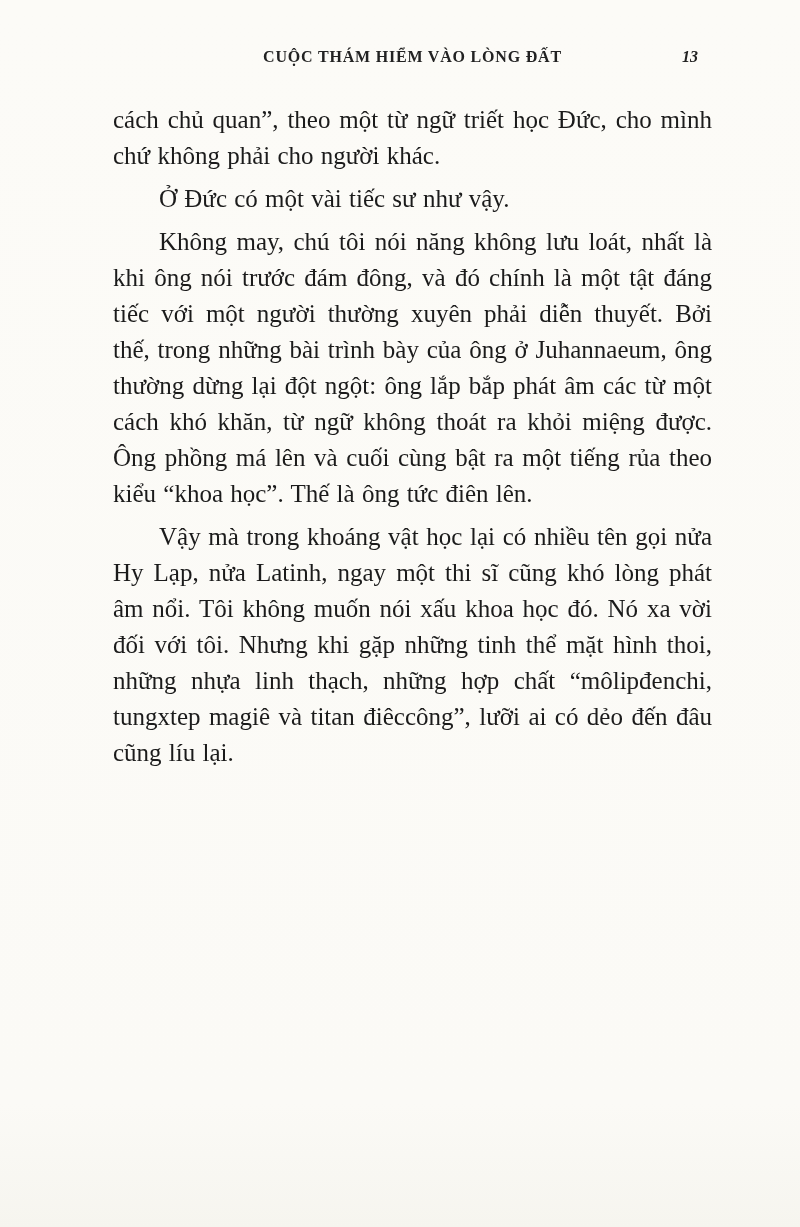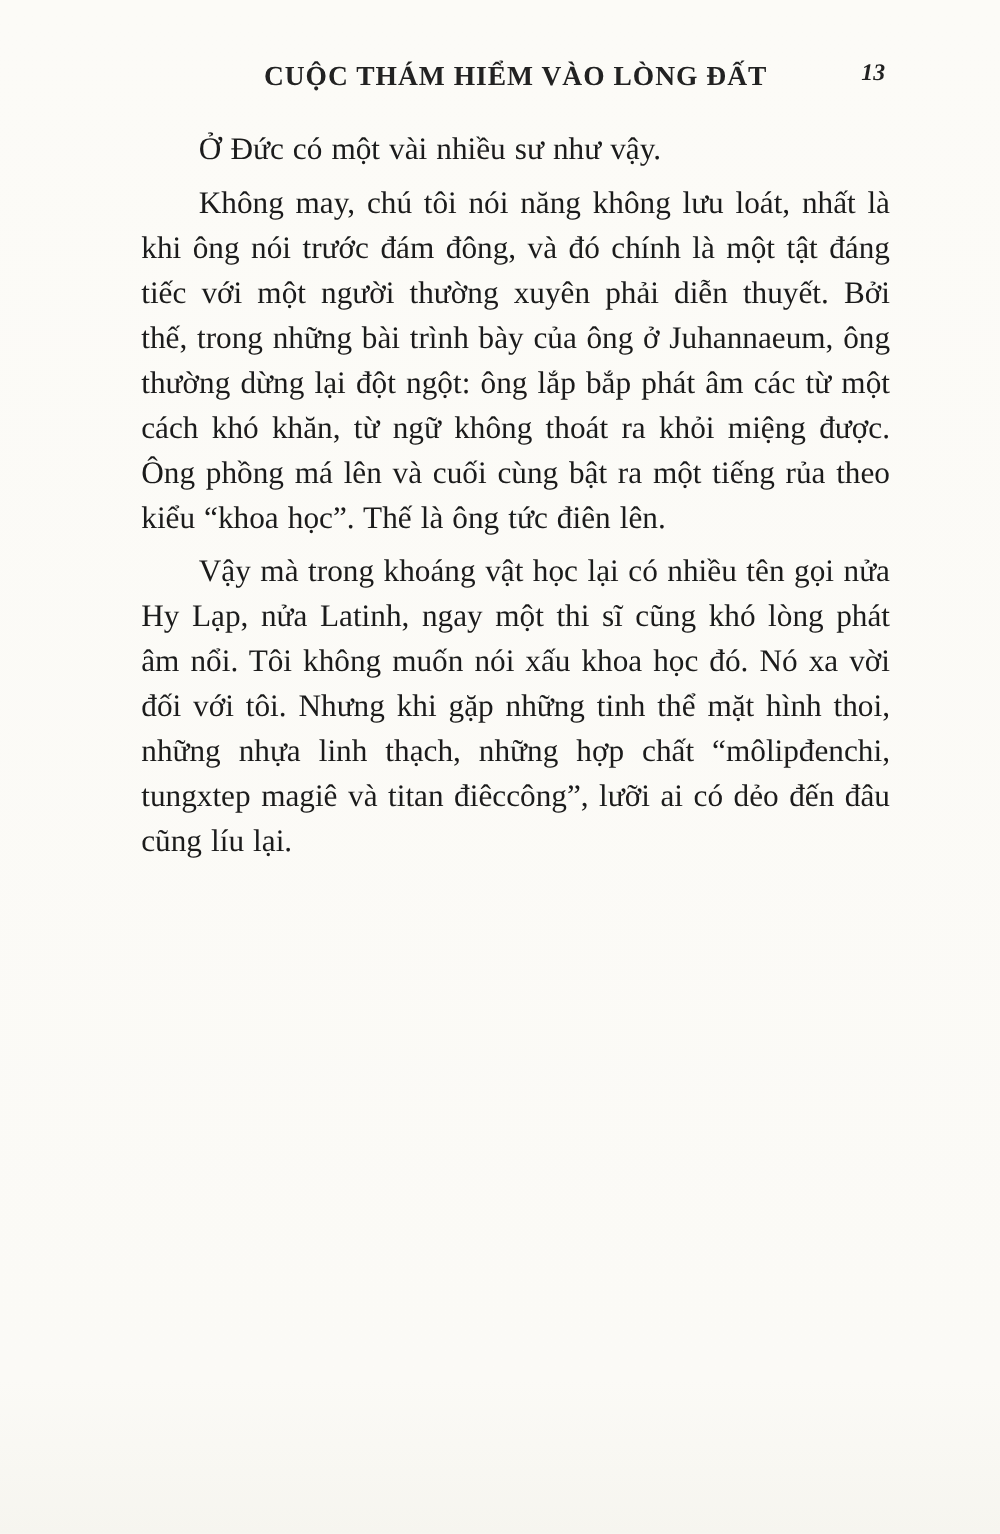--- a/index.html
+++ b/index.html
@@ -26,32 +26,32 @@
       position: relative;
       height: 26px;
       margin-bottom: 28px;
     }
     .header-title {
       position: absolute;
       left: 0;
       right: 0;
       text-align: center;
       font-weight: bold;
-      font-size: 22px;
+      font-size: 16px;
       letter-spacing: 0.8px;
       color: #222;
       white-space: nowrap;
     }
     .page-number {
       position: absolute;
-      right: 4px;
+      right: 14px;
       top: 0;
       font-style: italic;
       font-weight: bold;
-      font-size: 19px;
+      font-size: 16px;
       color: #222;
     }
     .body-text p {
       font-size: 25px;
       line-height: 36px;
       text-align: justify;
       margin: 0 0 7px 0;
       word-spacing: 1px;
     }
     .body-text p.indent {
@@ -62,18 +62,19 @@
 <body>
 
 <div class="page">
 
   <div class="running-header">
     <div class="header-title">CUỘC THÁM HIỂM VÀO LÒNG ĐẤT</div>
     <div class="page-number">13</div>
   </div>
 
   <main class="body-text" id="paragraphs">
-      <p class="indent">Ở Đức có một vài nhiều sư như vậy.</p>
+      <p>cách chủ quan”, theo một từ ngữ triết học Đức, cho mình chứ không phải cho người khác.</p>
+      <p class="indent">Ở Đức có một vài tiếc sư như vậy.</p>
       <p class="indent">Không may, chú tôi nói năng không lưu loát, nhất là khi ông nói trước đám đông, và đó chính là một tật đáng tiếc với một người thường xuyên phải diễn thuyết. Bởi thế, trong những bài trình bày của ông ở Juhannaeum, ông thường dừng lại đột ngột: ông lắp bắp phát âm các từ một cách khó khăn, từ ngữ không thoát ra khỏi miệng được. Ông phồng má lên và cuối cùng bật ra một tiếng rủa theo kiểu “khoa học”. Thế là ông tức điên lên.</p>
       <p class="indent">Vậy mà trong khoáng vật học lại có nhiều tên gọi nửa Hy Lạp, nửa Latinh, ngay một thi sĩ cũng khó lòng phát âm nổi. Tôi không muốn nói xấu khoa học đó. Nó xa vời đối với tôi. Nhưng khi gặp những tinh thể mặt hình thoi, những nhựa linh thạch, những hợp chất “môlipđenchi, tungxtep magiê và titan điêccông”, lưỡi ai có dẻo đến đâu cũng líu lại.</p>
     </main>
 
 </div>
 
 </body></html>

